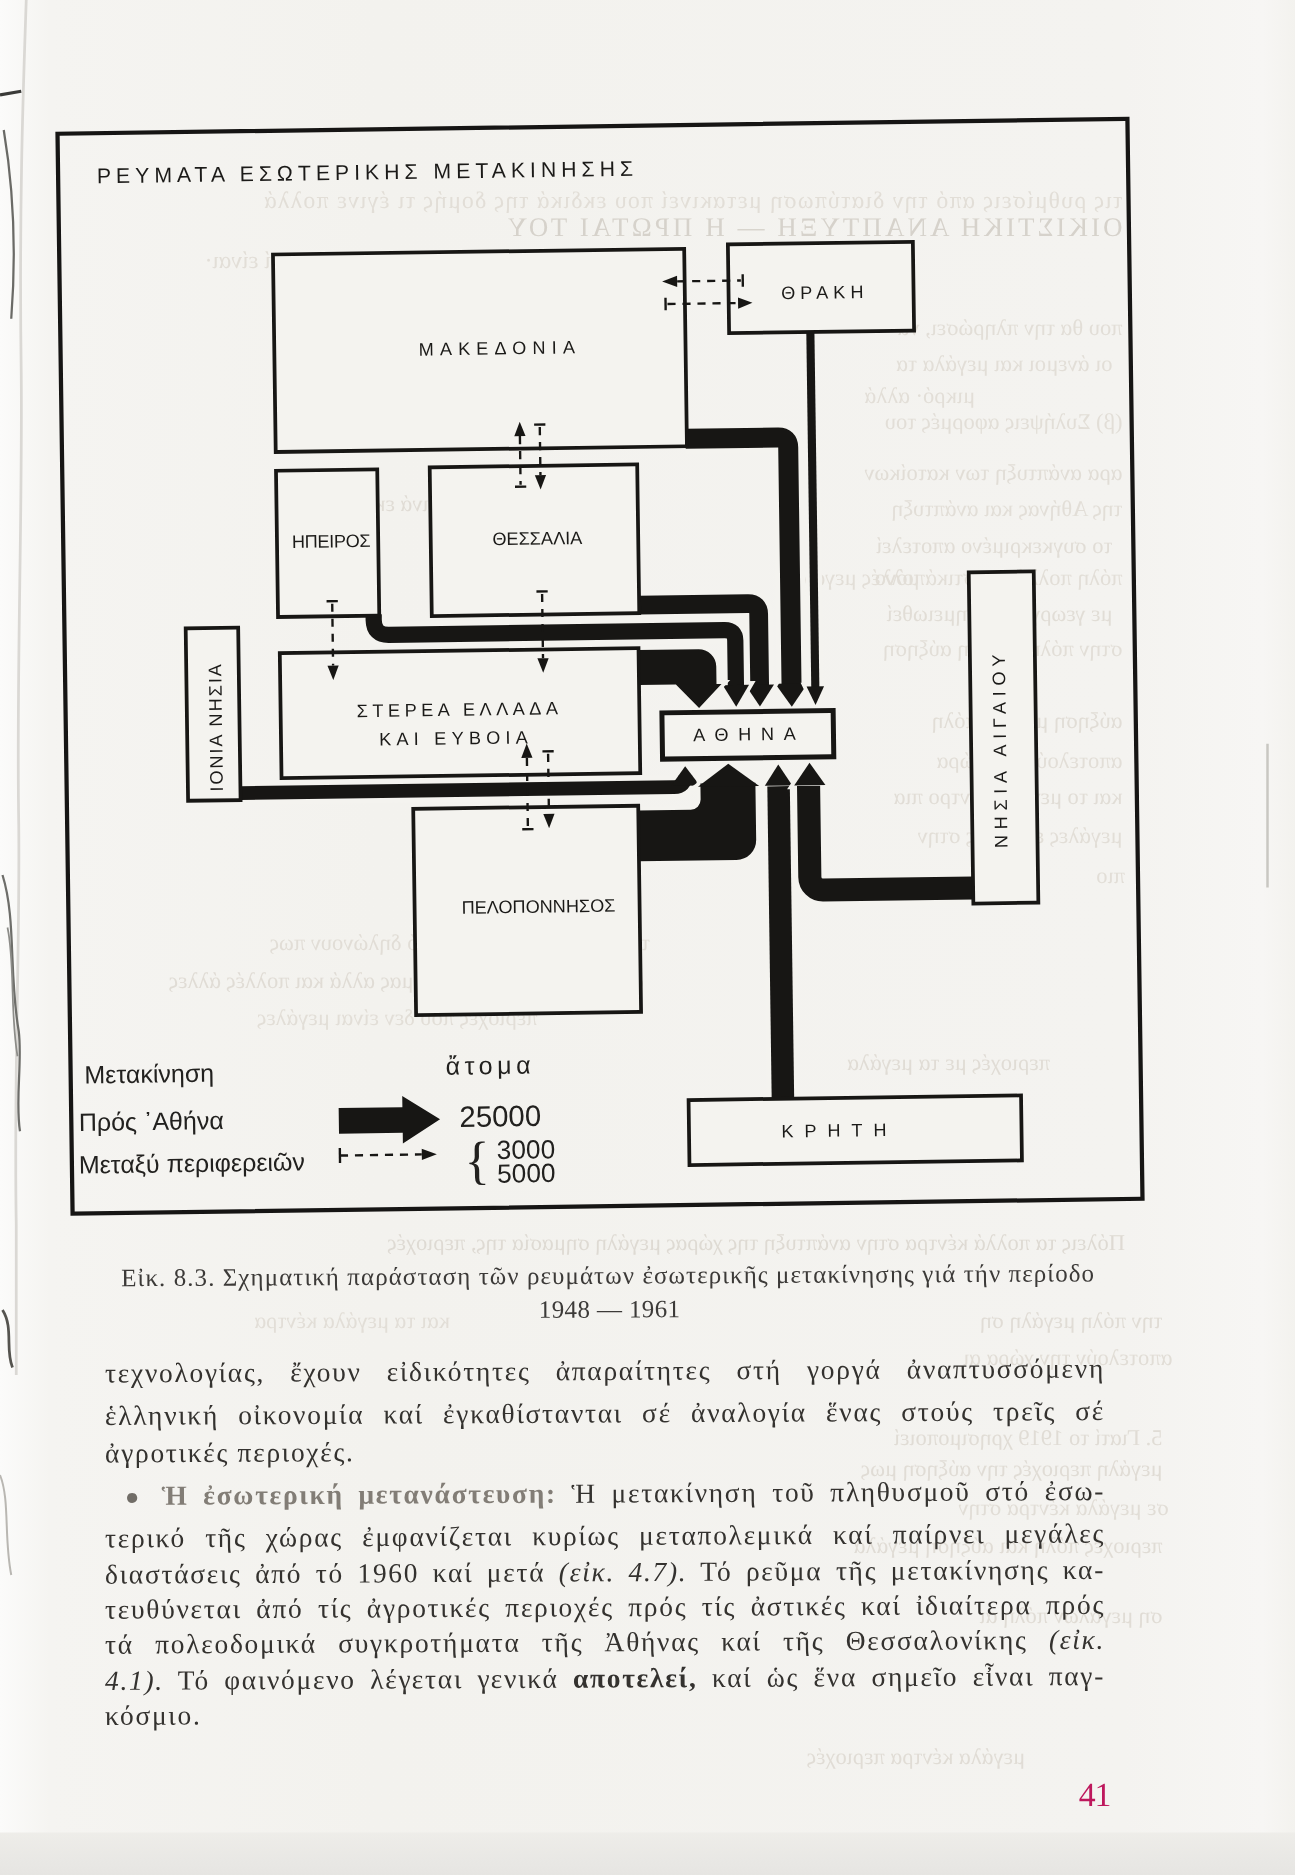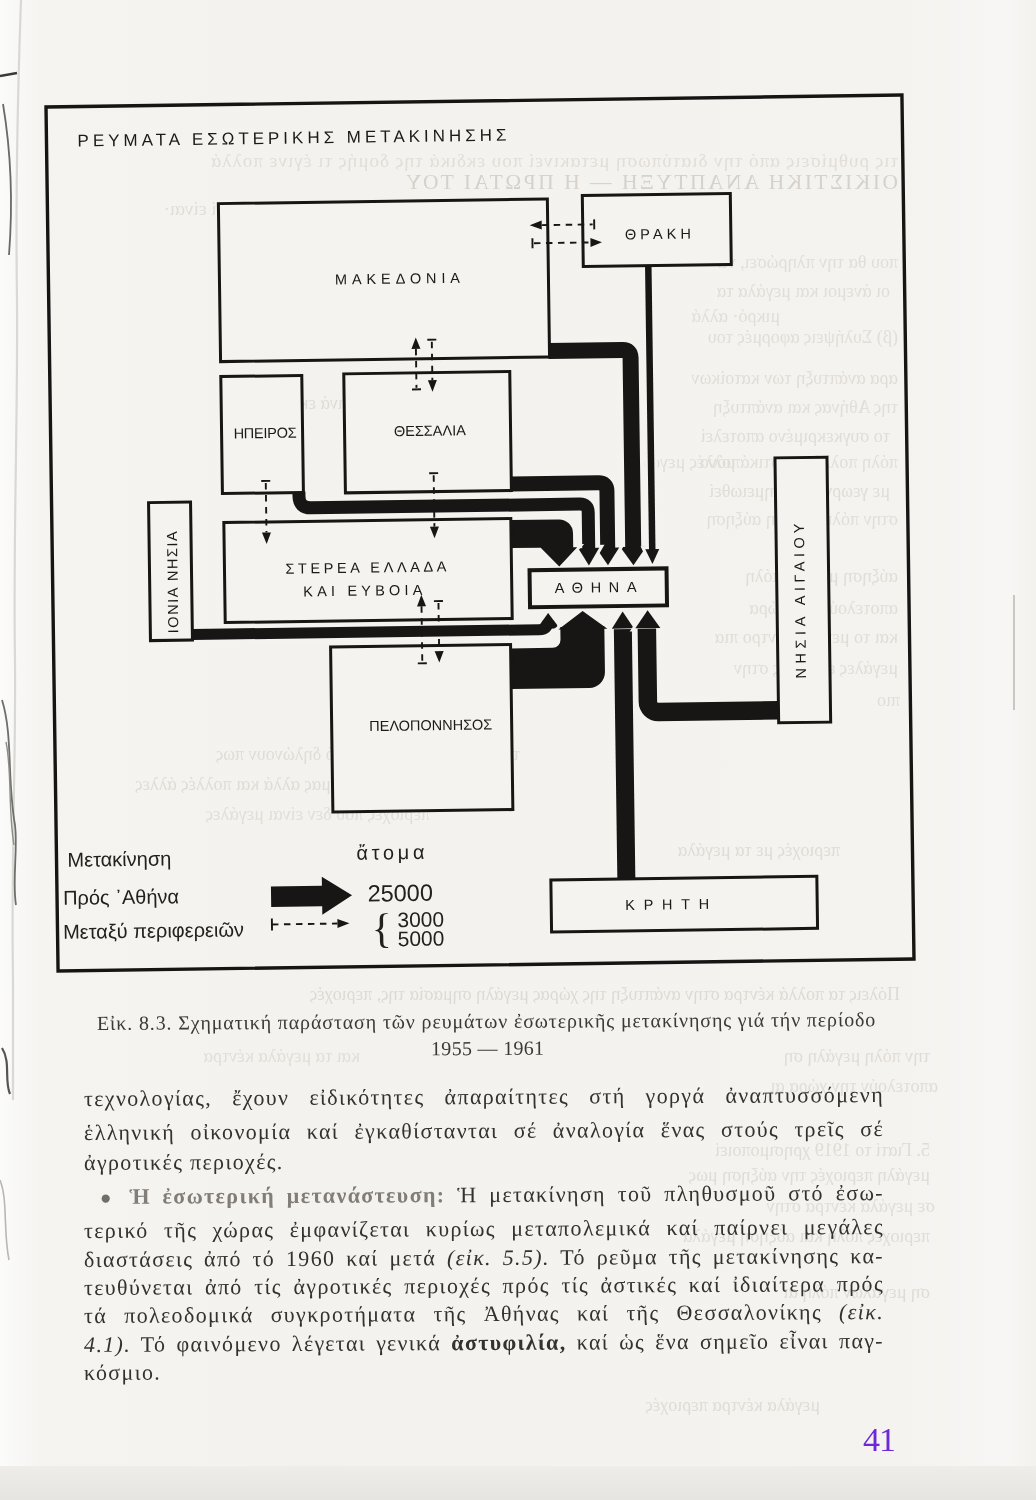--- a/index.html
+++ b/index.html
@@ -254,35 +254,35 @@
 <text class="lg" x="392" y="926" font-size="21px">3000</text>
 
 <text class="lg" x="392" y="945" font-size="21px">5000</text>
 
 <rect x="52" y="101" width="856" height="864" fill="none" stroke="#161514" stroke-width="3.4"></rect>
 </g>
 </svg>
 
 <div class="cap" style="left:97px;top:1010px;font-size:20px;letter-spacing:0.85px">Εἰκ. 8.3. Σχηματική παράσταση τῶν ρευμάτων ἐσωτερικῆς μετακίνησης γιά τήν περίοδο</div>
 
-<div class="cap" style="left:431px;top:1037px;font-size:20px;letter-spacing:0.3px">1955 — 1961</div>
+<div class="cap" style="left:431px;top:1037px;font-size:20px;letter-spacing:0.3px">1948 — 1961</div>
 
 <div class="bodyl just" style="top:1084px">τεχνολογίας, ἔχουν εἰδικότητες ἀπαραίτητες στή γοργά ἀναπτυσσόμενη</div>
 
 <div class="bodyl just" style="top:1118px">ἑλληνική οἰκονομία καί ἐγκαθίστανται σέ ἀναλογία ἕνας στούς τρεῖς σέ</div>
 
 <div class="bodyl" style="top:1148px">ἀγροτικές περιοχές.</div>
 
 <div class="bodyl just" style="top:1182px"><span style="display:inline-block;width:11px"></span><span style="color:#716d67;font-size:19px">●</span> <b style="color:#827d76">Ἡ ἐσωτερική μετανάστευση:</b> Ἡ μετακίνηση τοῦ πληθυσμοῦ στό ἐσω-</div>
 
 <div class="bodyl just" style="top:1216px">τερικό τῆς χώρας ἐμφανίζεται κυρίως μεταπολεμικά καί παίρνει μεγάλες</div>
 
-<div class="bodyl just" style="top:1245px">διαστάσεις ἀπό τό 1960 καί μετά <i>(εἰκ. 5.5).</i> Τό ρεῦμα τῆς μετακίνησης κα-</div>
+<div class="bodyl just" style="top:1245px">διαστάσεις ἀπό τό 1960 καί μετά <i>(εἰκ. 4.7).</i> Τό ρεῦμα τῆς μετακίνησης κα-</div>
 
 <div class="bodyl just" style="top:1273px">τευθύνεται ἀπό τίς ἀγροτικές περιοχές πρός τίς ἀστικές καί ἰδιαίτερα πρός</div>
 
 <div class="bodyl just" style="top:1301px">τά πολεοδομικά συγκροτήματα τῆς Ἀθήνας καί τῆς Θεσσαλονίκης <i>(εἰκ.</i></div>
 
-<div class="bodyl just" style="top:1330px"><i>4.1).</i> Τό φαινόμενο λέγεται γενικά <b>ἀστυφιλία,</b> καί ὡς ἕνα σημεῖο εἶναι παγ-</div>
+<div class="bodyl just" style="top:1330px"><i>4.1).</i> Τό φαινόμενο λέγεται γενικά <b>αποτελεί,</b> καί ὡς ἕνα σημεῖο εἶναι παγ-</div>
 
 <div class="bodyl" style="top:1358px">κόσμιο.</div>
 
-<div style="position:absolute;left:863px;top:1421px;font-size:34px;color:#6d28d9;letter-spacing:-1px">41</div>
+<div style="position:absolute;left:863px;top:1421px;font-size:27px;color:#be185d;letter-spacing:-1px">41</div>
 
 </body></html>

